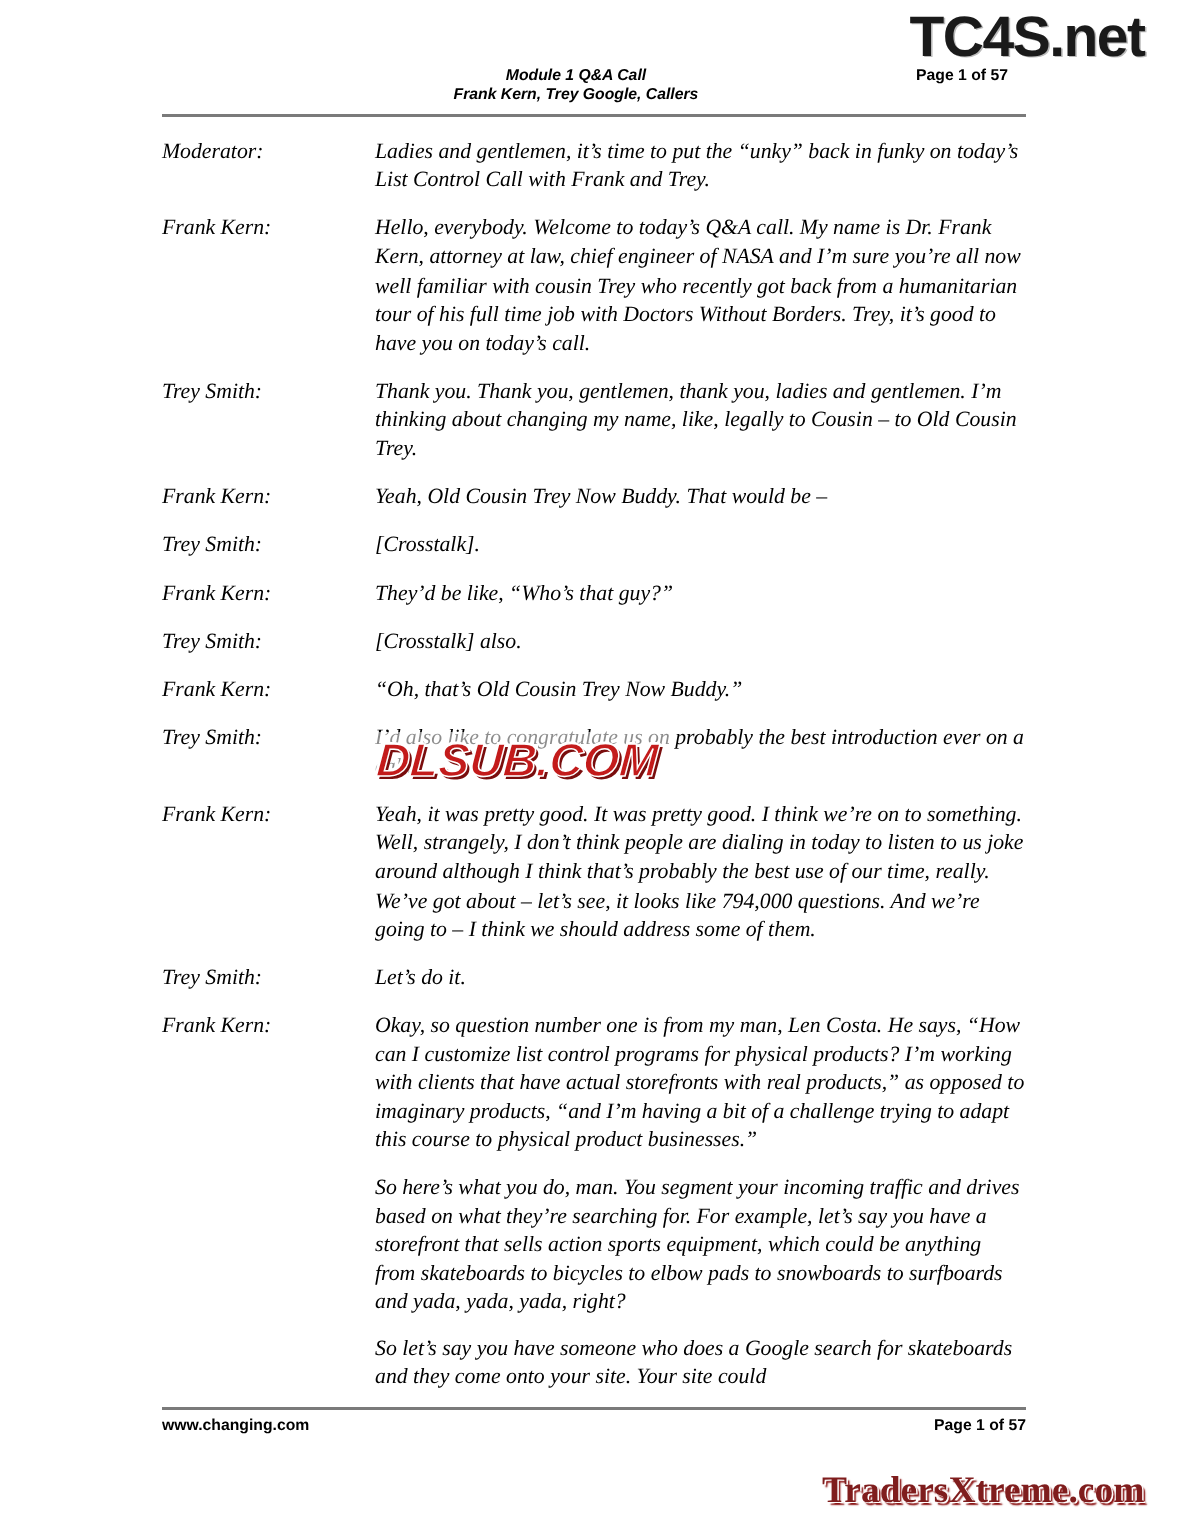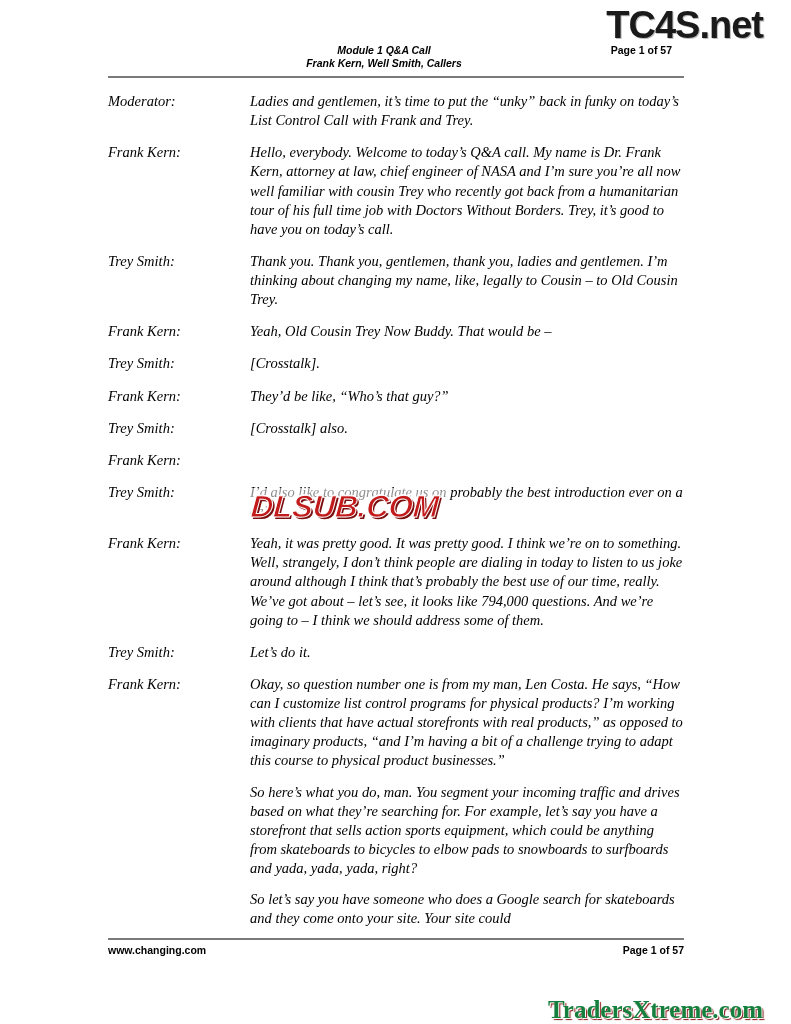--- a/index.html
+++ b/index.html
@@ -140,38 +140,38 @@
        0 0 2px #ffffff;
     background: rgba(255,255,255,0.55);
     padding: 1px 6px;
     transform: skewX(-4deg);
   }
 
   
   .watermark-bottom {
     position: absolute;
     right: 28px;
-    bottom: 0;
+    bottom: 16px;
     font-family: "Liberation Serif", serif;
     font-weight: bold;
     font-size: 25px;
-    color: #15803d;
+    color: #7f1d1d;
     text-shadow: 1px 1px 0 #ffffff, 2px 2px 1px #8a1111;
   }
 </style>
 </head>
 <body>
 
 <div class="page">
 
   <div class="watermark-top">TC4S.net</div>
 
   <div class="doc-header">
     <div class="center">Module 1 Q&amp;A Call</div>
-    <div class="center">Frank Kern, Well Smith, Callers</div>
+    <div class="center">Frank Kern, Trey Google, Callers</div>
     <div class="pageno">Page 1 of 57</div>
   </div>
   <div class="rule-top"></div>
 
   <div class="transcript">
       <div class="entry">
         <div class="speaker">Moderator:</div>
         <div class="speech">
           <p>Ladies and gentlemen, it’s time to put the “unky” back in funky on today’s List Control Call with Frank and Trey.</p>
         </div>
@@ -207,20 +207,23 @@
         </div>
       </div>
       <div class="entry">
         <div class="speaker">Trey Smith:</div>
         <div class="speech">
           <p class="stage">[Crosstalk] also.</p>
         </div>
       </div>
       <div class="entry">
         <div class="speaker">Frank Kern:</div>
+        <div class="speech">
+          <p>“Oh, that’s Old Cousin Trey Now Buddy.”</p>
+        </div>
       </div>
       <div class="entry">
         <div class="speaker">Trey Smith:</div>
         <div class="speech">
           <p>I’d also like to congratulate us on probably the best introduction ever on a call.</p>
         </div>
       </div>
       <div class="entry">
         <div class="speaker">Frank Kern:</div>
         <div class="speech">

